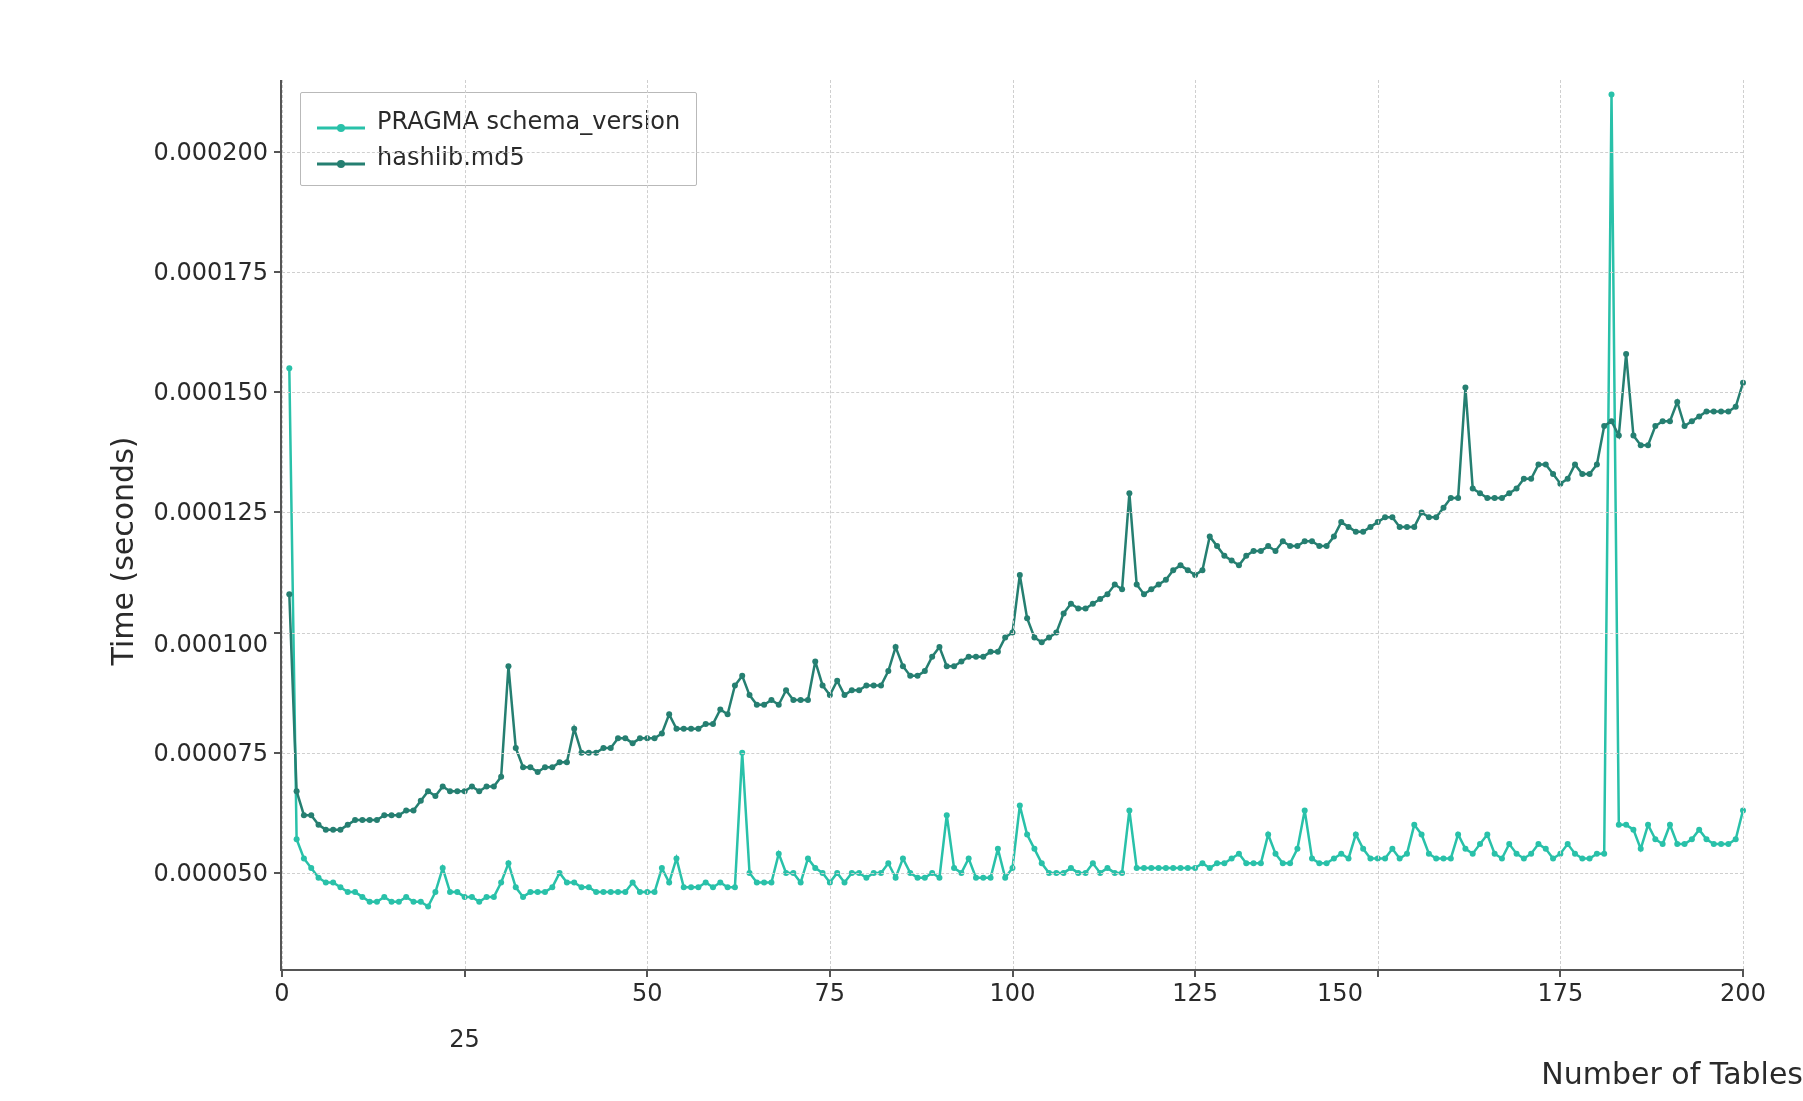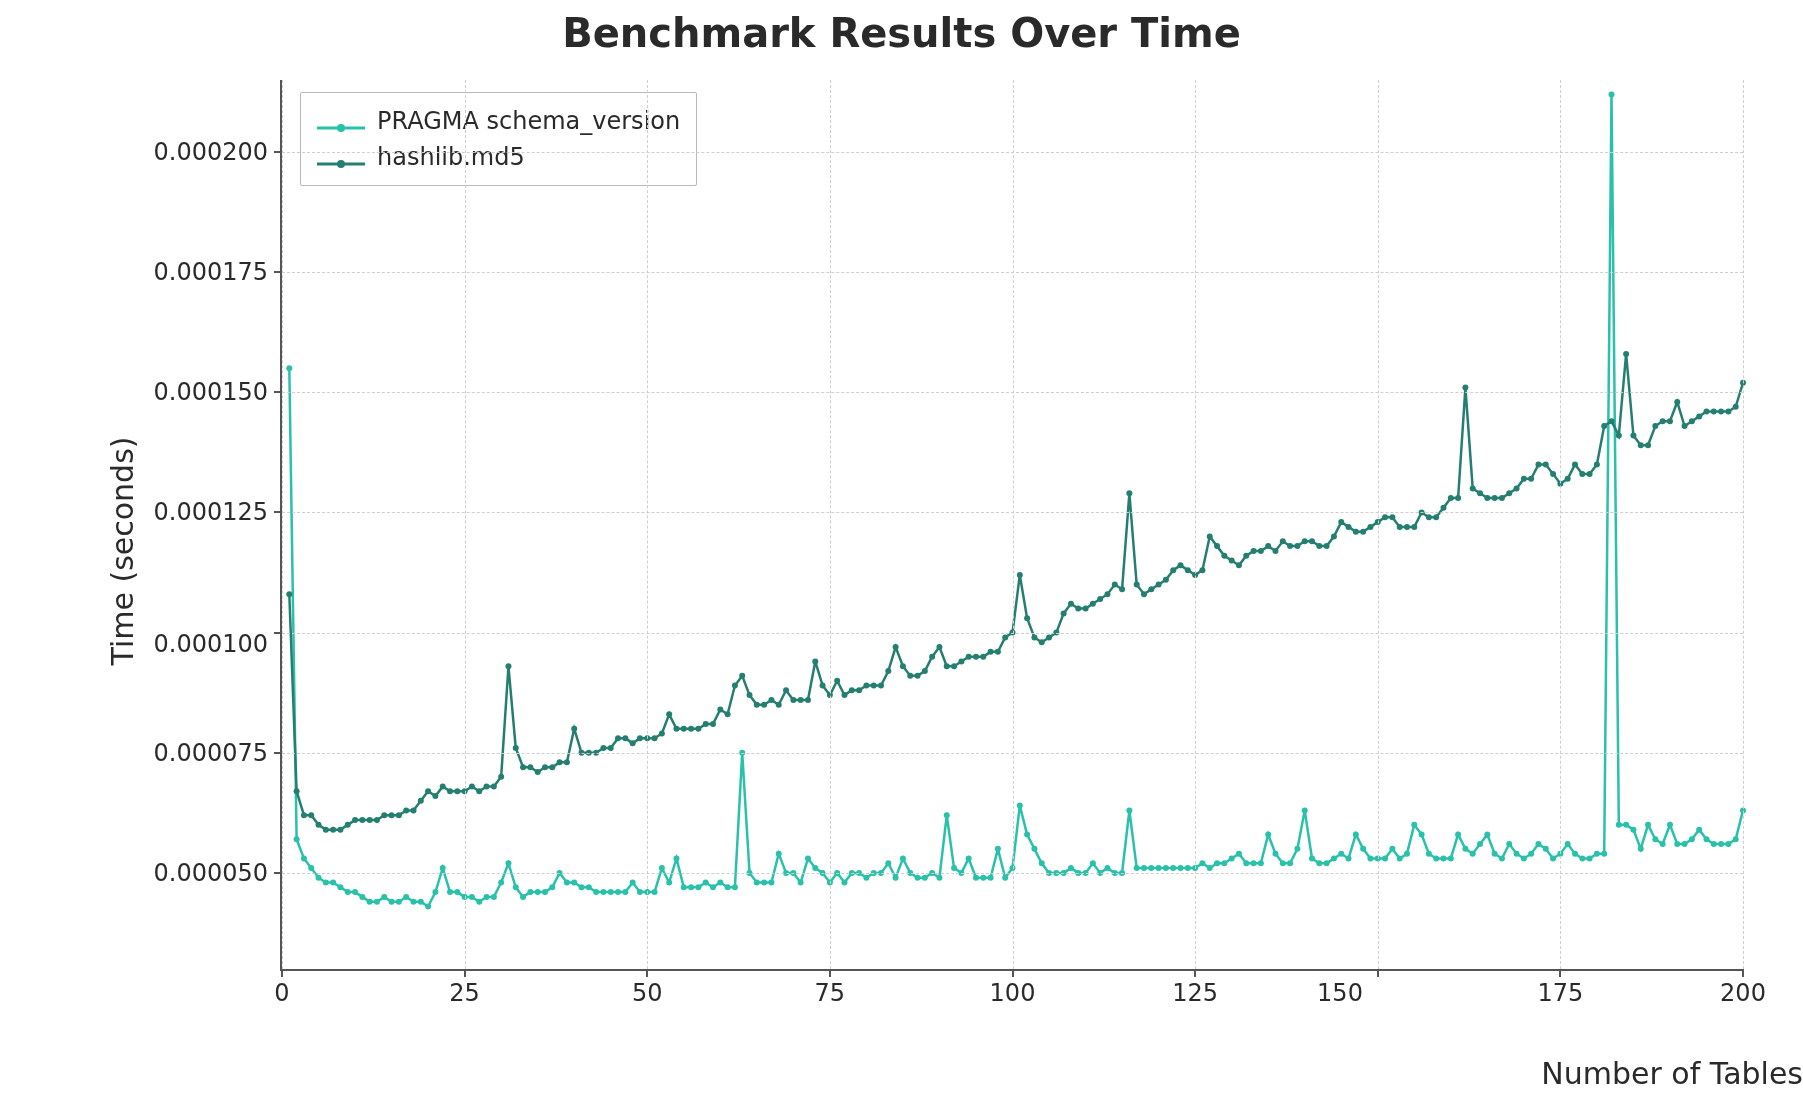--- a/index.html
+++ b/index.html
@@ -127,21 +127,20 @@
     left:50%;top:50%;
     width:8px;height:8px;border-radius:50%;
     background: currentColor;
     transform:translate(-50%,-50%);
   }
 </style>
 </head>
 <body>
 
 <div class="chart-wrap">
-  <div class="title">Benchmark Results Over Time</div>
   <div class="ylabel">Time (seconds)</div>
   <div class="xlabel">Number of Tables</div>
 
   <div class="plot-area" id="plot">
     <svg class="lines" id="svg" viewBox="0 0 1461 889" preserveAspectRatio="none">
         <path d="M7.305 288.3243243243244 L14.61 759.254054054054 L21.915 778.4756756756757 L29.22 788.0864864864865 L36.525 797.6972972972973 L43.83 802.5027027027027 L51.135000000000005 802.5027027027027 L58.44 807.3081081081082 L65.745 812.1135135135136 L73.05 812.1135135135136 L80.355 816.918918918919 L87.66 821.7243243243244 L94.965 821.7243243243244 L102.27000000000001 816.918918918919 L109.575 821.7243243243244 L116.88 821.7243243243244 L124.185 816.918918918919 L131.49 821.7243243243244 L138.795 821.7243243243244 L146.1 826.5297297297298 L153.405 812.1135135135136 L160.71 788.0864864864865 L168.01500000000001 812.1135135135136 L175.32 812.1135135135136 L182.625 816.918918918919 L189.93 816.918918918919 L197.235 821.7243243243244 L204.54000000000002 816.918918918919 L211.845 816.918918918919 L219.15 802.5027027027027 L226.455 783.2810810810811 L233.76 807.3081081081082 L241.065 816.918918918919 L248.37 812.1135135135136 L255.67499999999998 812.1135135135136 L262.98 812.1135135135136 L270.285 807.3081081081082 L277.59 792.8918918918919 L284.895 802.5027027027027 L292.2 802.5027027027027 L299.505 807.3081081081082 L306.81 807.3081081081082 L314.115 812.1135135135136 L321.42 812.1135135135136 L328.725 812.1135135135136 L336.03000000000003 812.1135135135136 L343.335 812.1135135135136 L350.64 802.5027027027027 L357.945 812.1135135135136 L365.25 812.1135135135136 L372.555 812.1135135135136 L379.86 788.0864864864865 L387.165 802.5027027027027 L394.47 778.4756756756757 L401.77500000000003 807.3081081081082 L409.08000000000004 807.3081081081082 L416.385 807.3081081081082 L423.69 802.5027027027027 L430.995 807.3081081081082 L438.3 802.5027027027027 L445.605 807.3081081081082 L452.91 807.3081081081082 L460.215 672.7567567567568 L467.52 792.8918918918919 L474.825 802.5027027027027 L482.13 802.5027027027027 L489.435 802.5027027027027 L496.74 773.6702702702703 L504.04499999999996 792.8918918918919 L511.34999999999997 792.8918918918919 L518.655 802.5027027027027 L525.96 778.4756756756757 L533.265 788.0864864864865 L540.57 792.8918918918919 L547.875 802.5027027027027 L555.18 792.8918918918919 L562.485 802.5027027027027 L569.79 792.8918918918919 L577.095 792.8918918918919 L584.4 797.6972972972973 L591.705 792.8918918918919 L599.01 792.8918918918919 L606.3149999999999 783.2810810810811 L613.62 797.6972972972973 L620.925 778.4756756756757 L628.23 792.8918918918919 L635.535 797.6972972972973 L642.84 797.6972972972973 L650.145 792.8918918918919 L657.45 797.6972972972973 L664.755 735.227027027027 L672.0600000000001 788.0864864864865 L679.365 792.8918918918919 L686.67 778.4756756756757 L693.975 797.6972972972973 L701.28 797.6972972972973 L708.585 797.6972972972973 L715.89 768.8648648648649 L723.195 797.6972972972973 L730.5 788.0864864864865 L737.805 725.6162162162162 L745.11 754.4486486486486 L752.415 768.8648648648649 L759.72 783.2810810810811 L767.025 792.8918918918919 L774.33 792.8918918918919 L781.635 792.8918918918919 L788.94 788.0864864864865 L796.245 792.8918918918919 L803.5500000000001 792.8918918918919 L810.855 783.2810810810811 L818.1600000000001 792.8918918918919 L825.4649999999999 788.0864864864865 L832.77 792.8918918918919 L840.0749999999999 792.8918918918919 L847.38 730.4216216216216 L854.685 788.0864864864865 L861.99 788.0864864864865 L869.295 788.0864864864865 L876.6 788.0864864864865 L883.905 788.0864864864865 L891.21 788.0864864864865 L898.515 788.0864864864865 L905.82 788.0864864864865 L913.125 788.0864864864865 L920.43 783.2810810810811 L927.735 788.0864864864865 L935.04 783.2810810810811 L942.345 783.2810810810811 L949.65 778.4756756756757 L956.955 773.6702702702703 L964.26 783.2810810810811 L971.565 783.2810810810811 L978.87 783.2810810810811 L986.1750000000001 754.4486486486486 L993.48 773.6702702702703 L1000.7850000000001 783.2810810810811 L1008.0899999999999 783.2810810810811 L1015.395 768.8648648648649 L1022.6999999999999 730.4216216216216 L1030.0049999999999 778.4756756756757 L1037.31 783.2810810810811 L1044.615 783.2810810810811 L1051.92 778.4756756756757 L1059.225 773.6702702702703 L1066.53 778.4756756756757 L1073.835 754.4486486486486 L1081.14 768.8648648648649 L1088.445 778.4756756756757 L1095.75 778.4756756756757 L1103.055 778.4756756756757 L1110.36 768.8648648648649 L1117.665 778.4756756756757 L1124.97 773.6702702702703 L1132.275 744.8378378378378 L1139.58 754.4486486486486 L1146.885 773.6702702702703 L1154.19 778.4756756756757 L1161.4950000000001 778.4756756756757 L1168.8 778.4756756756757 L1176.105 754.4486486486486 L1183.41 768.8648648648649 L1190.715 773.6702702702703 L1198.02 764.0594594594595 L1205.325 754.4486486486486 L1212.6299999999999 773.6702702702703 L1219.935 778.4756756756757 L1227.24 764.0594594594595 L1234.545 773.6702702702703 L1241.85 778.4756756756757 L1249.155 773.6702702702703 L1256.46 764.0594594594595 L1263.765 768.8648648648649 L1271.07 778.4756756756757 L1278.375 773.6702702702703 L1285.68 764.0594594594595 L1292.985 773.6702702702703 L1300.29 778.4756756756757 L1307.595 778.4756756756757 L1314.9 773.6702702702703 L1322.205 773.6702702702703 L1329.51 14.416216216216185 L1336.815 744.8378378378378 L1344.1200000000001 744.8378378378378 L1351.425 749.6432432432432 L1358.73 768.8648648648649 L1366.035 744.8378378378378 L1373.34 759.254054054054 L1380.645 764.0594594594595 L1387.95 744.8378378378378 L1395.2549999999999 764.0594594594595 L1402.56 764.0594594594595 L1409.865 759.254054054054 L1417.17 749.6432432432432 L1424.475 759.254054054054 L1431.78 764.0594594594595 L1439.085 764.0594594594595 L1446.39 764.0594594594595 L1453.695 759.254054054054 L1461 730.4216216216216 " fill="none" stroke="#29c1a9" stroke-width="2.5"></path>
         <circle cx="7.305" cy="288.3243243243244" r="3" fill="#29c1a9"></circle>
         <circle cx="14.61" cy="759.254054054054" r="3" fill="#29c1a9"></circle>
         <circle cx="21.915" cy="778.4756756756757" r="3" fill="#29c1a9"></circle>
         <circle cx="29.22" cy="788.0864864864865" r="3" fill="#29c1a9"></circle>
@@ -551,21 +550,21 @@
       <div class="legend-row">
         <span class="legend-swatch" id="swatch1" style="color: rgb(37, 127, 113);"></span>
         <span>hashlib.md5</span>
       </div>
     </div>
   <div class="grid-v" style="left: 0px;"></div>
       <div class="tick-mark-x" style="left: 0px;"></div>
       <div class="xtick" style="left: 0px;">0</div>
       <div class="grid-v" style="left: 182.625px;"></div>
       <div class="tick-mark-x" style="left: 182.625px;"></div>
-      <div class="xtick" style="left: 182.625px;">25</div>
+      <div class="xtick" style="left: 182.625px; margin-top: 46px;">25</div>
       <div class="grid-v" style="left: 365.25px;"></div>
       <div class="tick-mark-x" style="left: 365.25px;"></div>
       <div class="xtick" style="left: 365.25px;">50</div>
       <div class="grid-v" style="left: 547.875px;"></div>
       <div class="tick-mark-x" style="left: 547.875px;"></div>
       <div class="xtick" style="left: 547.875px;">75</div>
       <div class="grid-v" style="left: 730.5px;"></div>
       <div class="tick-mark-x" style="left: 730.5px;"></div>
       <div class="xtick" style="left: 730.5px;">100</div>
       <div class="grid-v" style="left: 913.125px;"></div>

